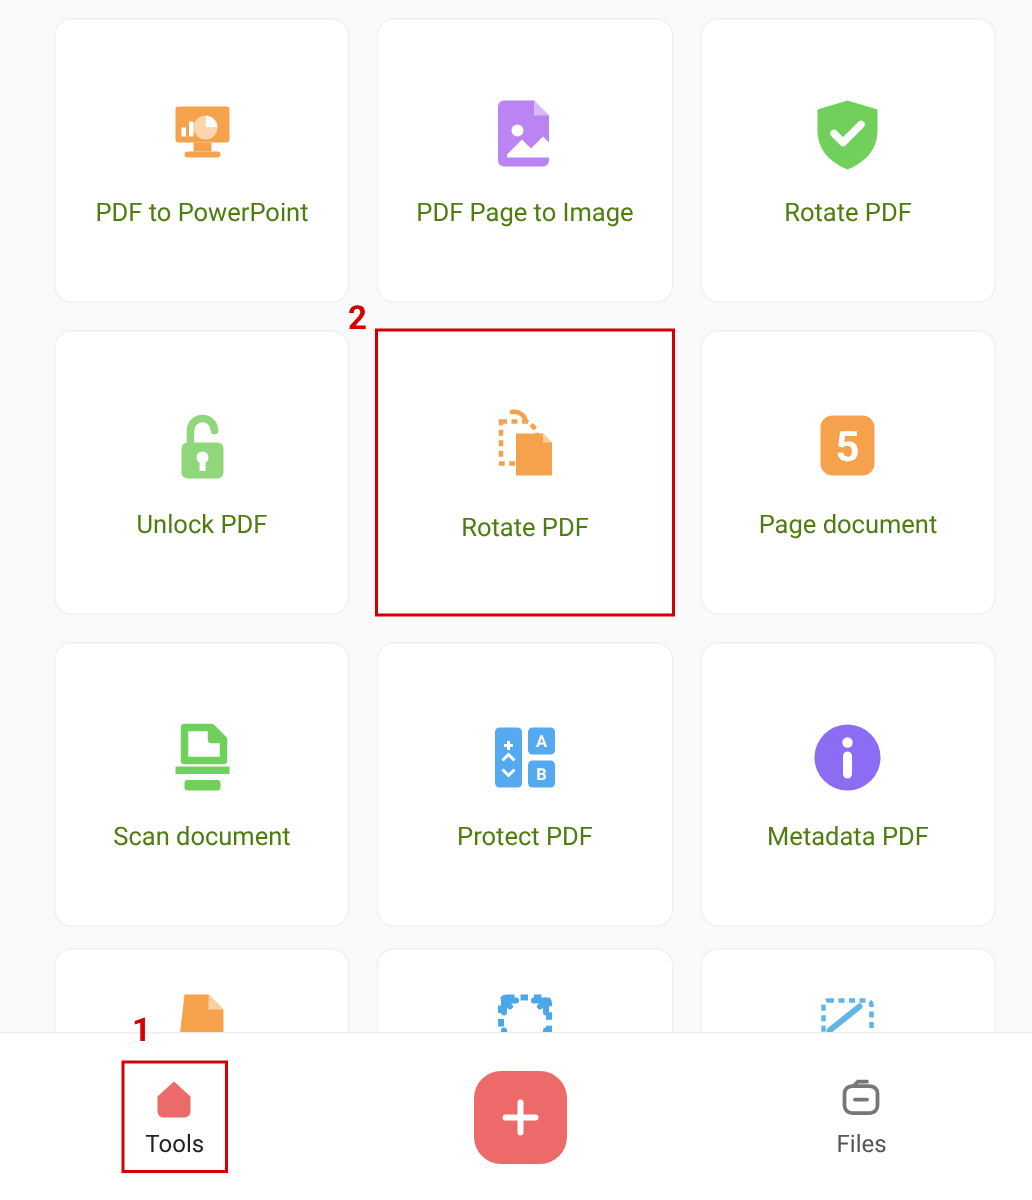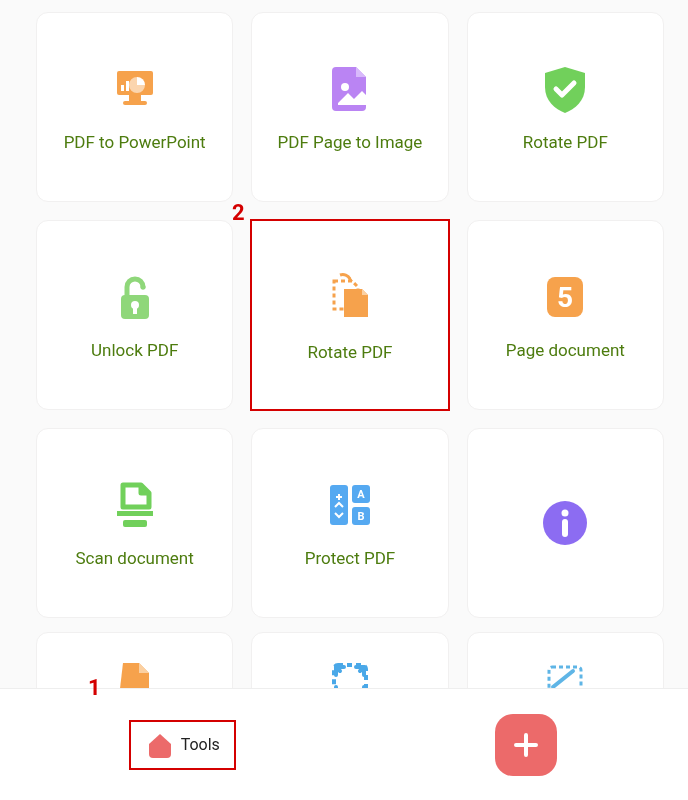--- a/index.html
+++ b/index.html
@@ -6,21 +6,21 @@
     body { width:688px; height:800px; background:#fafafa; overflow:hidden; position:relative; }
     .grid { padding:12px 24px 20px 36px; display:grid; grid-template-columns:repeat(3,1fr); gap:18px; }
     .card { background:#fff; border:1px solid #f1f0f0; border-radius:12px; height:190px; display:flex; flex-direction:column; align-items:center; justify-content:center; gap:14px; cursor:pointer; }
     .card .label { font-size:17px; color:#4d7c0f; text-align:center; line-height:1.3; max-width:170px; }
     .row4 .card { height:120px; justify-content:flex-start; padding-top:24px; }
     .highlight { outline:2px solid #d40000; outline-offset:-1px; border-radius:0; }
     .annot { position:absolute; color:#d40000; font-weight:700; font-size:22px; z-index:5; }
     .annot1 { left:88px; bottom:100px; }
     .annot2 { left:232px; top:200px; }
     .bottombar { position:absolute; left:0; right:0; bottom:0; height:112px; background:#fff; border-top:1px solid #eee; display:flex; align-items:center; justify-content:space-around; }
-    .tab { display:flex; flex-direction:row; align-items:center; gap:6px; cursor:pointer; padding:8px 14px; }
+    .tab { display:flex; flex-direction:column; align-items:center; gap:6px; cursor:pointer; padding:8px 14px; }
     .tab span.lbl { font-size:16px; color:#555; }
     .tab.active span.lbl { color:#222; }
     .fab { width:62px; height:62px; border-radius:18px; background:#ec6a6a; display:flex; align-items:center; justify-content:center; cursor:pointer; }
     .tab-highlight { outline:2px solid #d40000; }
     .icon { display:block; }
   </style>
 </head>
 <body>
 
 <div class="grid">
@@ -109,20 +109,21 @@
     </svg>
     <div class="label">Protect PDF</div>
   </div>
 
   <div class="card">
     <svg class="icon" width="56" height="56" viewBox="0 0 56 56">
       <circle cx="28" cy="28" r="22" fill="#8c6cf2"></circle>
       <circle cx="28" cy="18" r="3.5" fill="#fff"></circle>
       <rect x="25" y="24" width="6" height="18" rx="3" fill="#fff"></rect>
     </svg>
+    <div class="label">Metadata PDF</div>
   </div>
 
 </div>
 
 <div class="grid row4" style="padding-top:0;margin-top:-6px">
   <div class="card">
     <svg class="icon" width="48" height="48" viewBox="0 0 48 48">
       <path d="M12 6 h16 l10 10 v24 a4 4 0 0 1 -4 4 h-22 a4 4 0 0 1 -4 -4 z" fill="#f6a24c"></path>
       <path d="M28 6 v10 h10 z" fill="#fbd0a1"></path>
     </svg>
@@ -153,13 +154,21 @@
     </svg>
     <span class="lbl">Tools</span>
   </div>
 
   <div class="fab">
     <svg width="28" height="28" viewBox="0 0 28 28">
       <path d="M14 4 v20 M4 14 h20" stroke="#fff" stroke-width="4" stroke-linecap="round"></path>
     </svg>
   </div>
 
+  <div class="tab">
+    <svg width="30" height="30" viewBox="0 0 30 30">
+      <rect x="4" y="7" width="22" height="18" rx="5" fill="none" stroke="#777" stroke-width="2.5"></rect>
+      <path d="M10 7 l3 -3 h6" stroke="#777" stroke-width="2.5" fill="none" stroke-linecap="round"></path>
+      <line x1="11" y1="16" x2="19" y2="16" stroke="#777" stroke-width="2.5" stroke-linecap="round"></line>
+    </svg>
+    <span class="lbl">Files</span>
+  </div>
 </div>
 
 </body></html>

